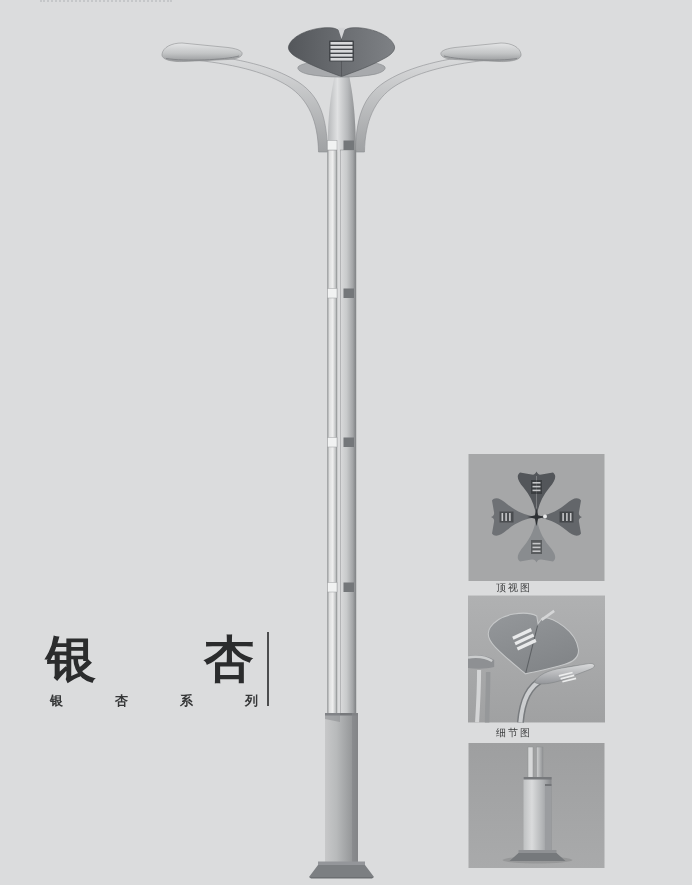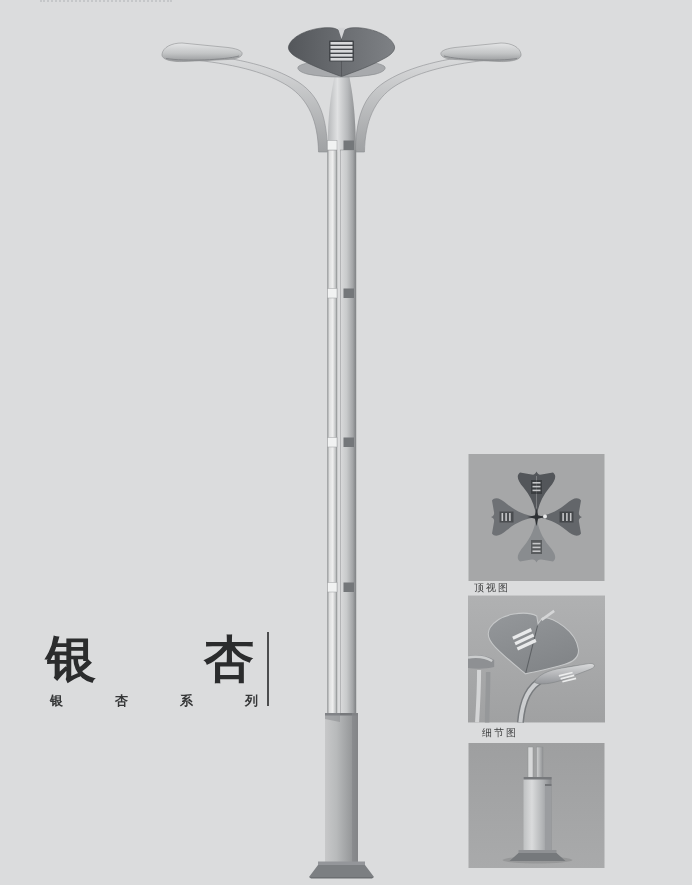--- a/index.html
+++ b/index.html
@@ -31,25 +31,25 @@
     position:absolute;left:221px;top:6px;width:2px;height:74px;
     background:#4c4d4e;
   }
   
   .panel{position:absolute;left:468px;width:137px;overflow:hidden;}
   .panel svg{display:block;}
   #panel-topview{top:454px;height:127px;}
   #panel-detail{top:595px;height:128px;}
   #panel-base{top:743px;height:125px;}
   .panel-label{
-    position:absolute;left:474px;width:120px;height:13px;
+    position:absolute;left:496px;width:120px;height:13px;
     font-size:10px;letter-spacing:2px;color:#3d3e3f;
   }
   #label-topview{top:581px;}
-  #label-detail{top:726px;margin-left:8px;}
+  #label-detail{top:726px;}
 </style>
 </head>
 <body>
 
 <div id="page">
 
   <div class="crop-dots"></div>
 
   <svg id="lamp-svg" width="692" height="885" viewBox="0 0 692 885">
     <defs>

